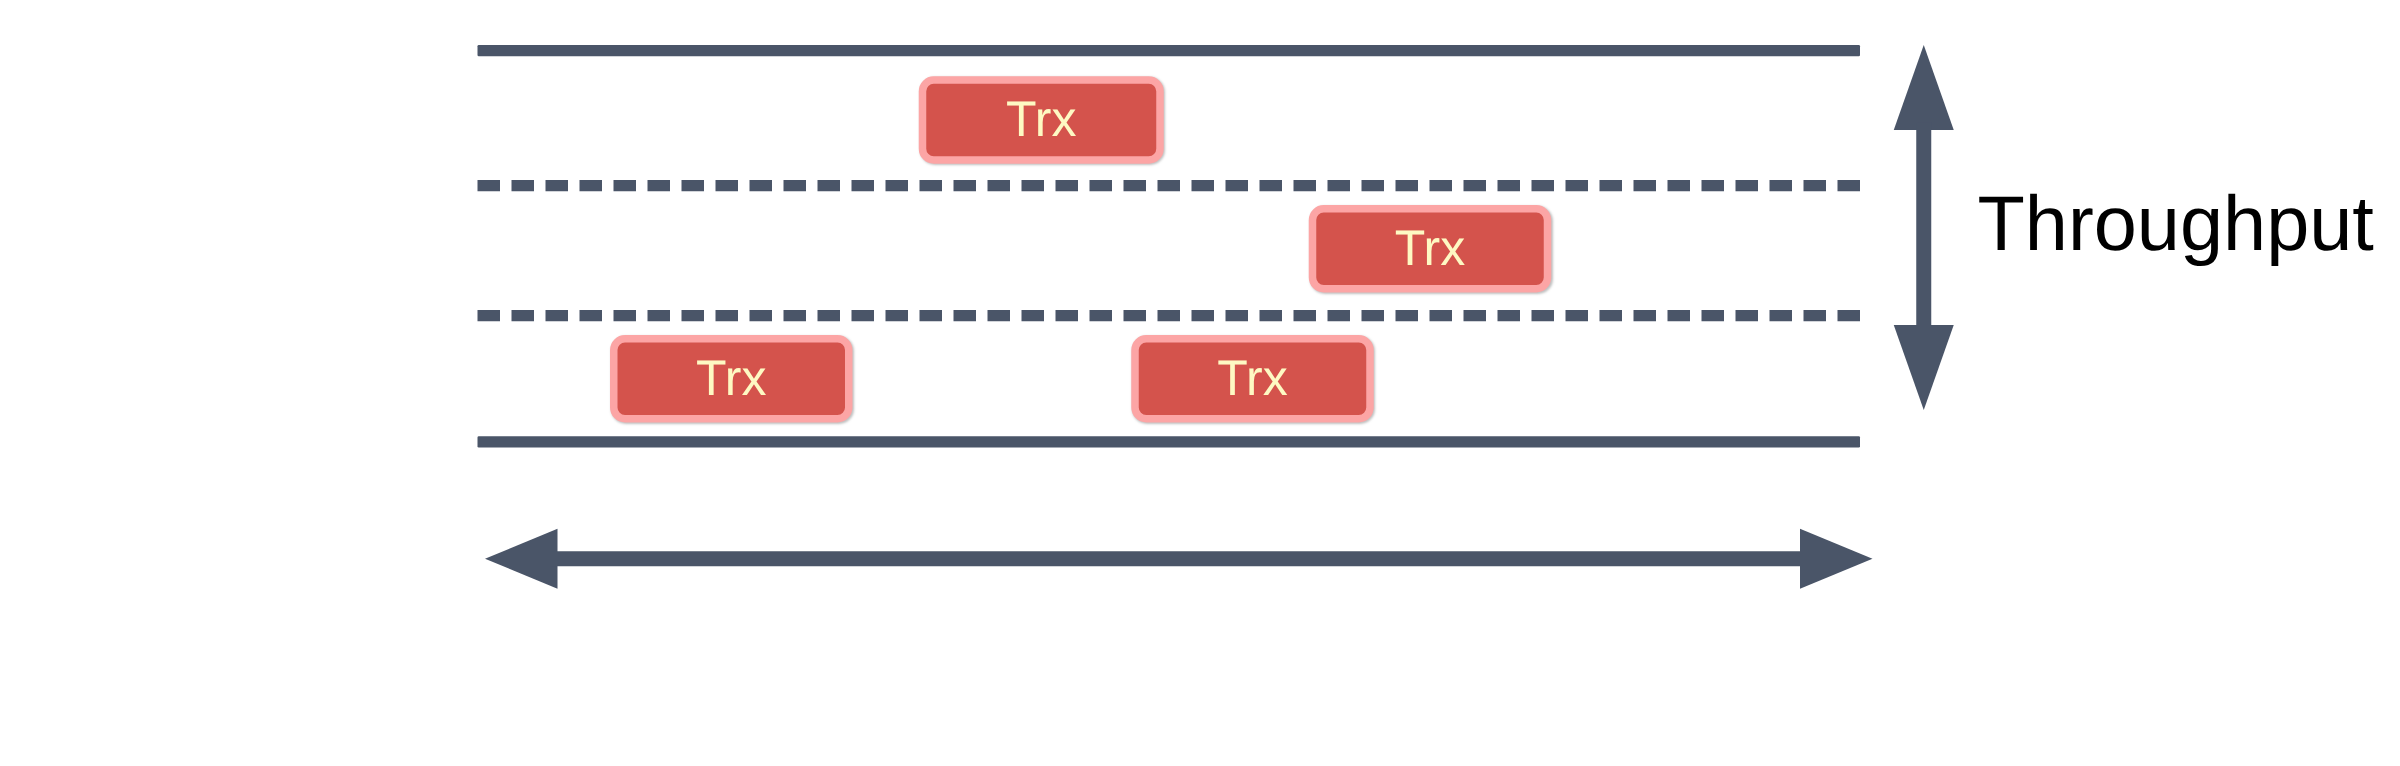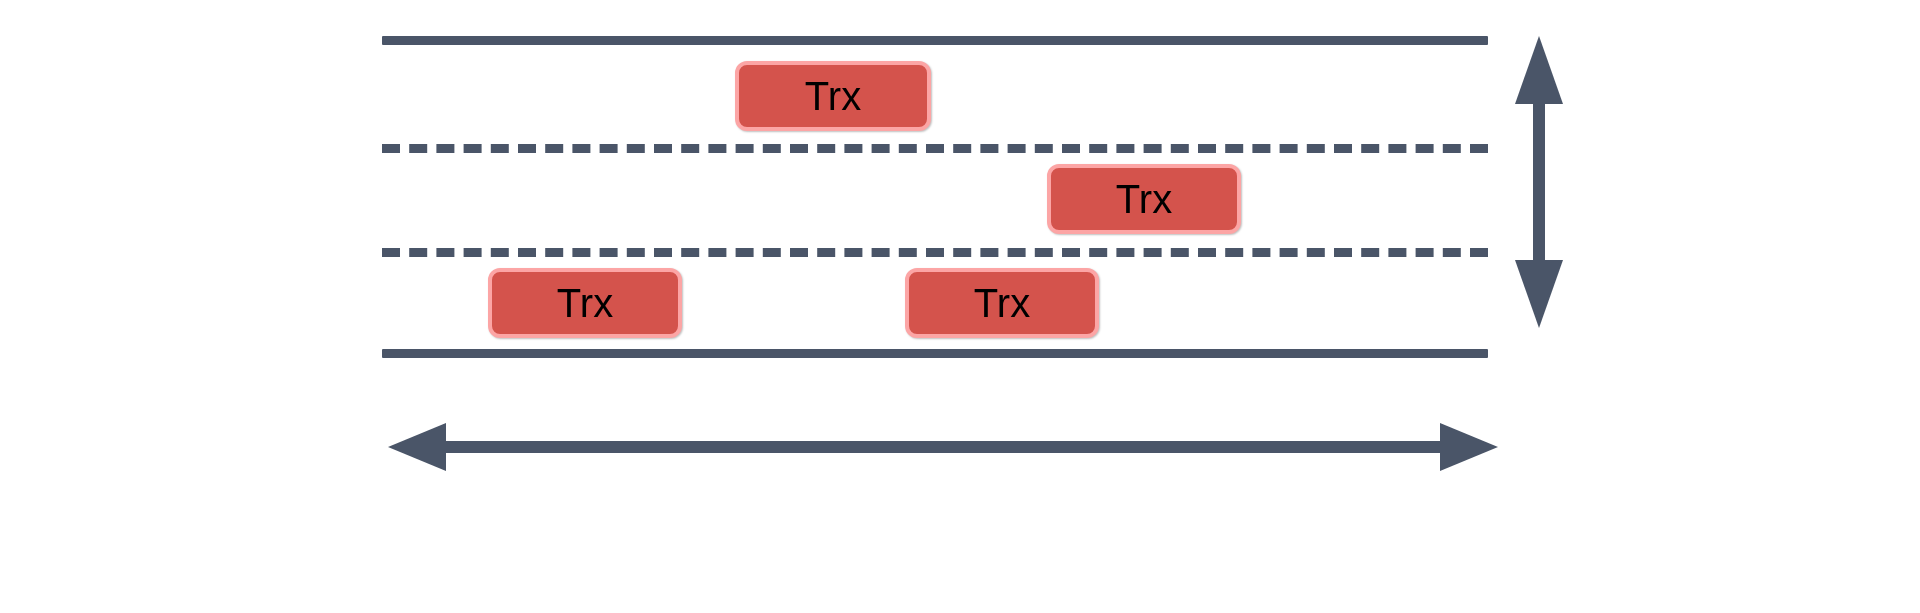--- a/index.html
+++ b/index.html
@@ -43,23 +43,23 @@
     border-top: 9px dashed #4a5568;
   }
   #line-dash-1 { top: 144px; }
   #line-dash-2 { top: 248px; }
 
   
   .trx {
     position: absolute;
     box-sizing: border-box;
     background: #d4534c;
-    border: 4px solid #fca5a5;
+    border: 6px solid #fca5a5;
     border-radius: 12px;
-    color: #000000;
+    color: #fef9c3;
     font-size: 40px;
     line-height: 1;
     display: flex;
     align-items: center;
     justify-content: center;
     box-shadow: 1px 1px 2px rgba(0,0,0,0.25);
   }
   #trx-1 { left: 735px; top: 61px;  width: 196px; height: 70px; }
   #trx-2 { left: 1047px; top: 164px; width: 194px; height: 70px; }
   #trx-3 { left: 488px; top: 268px; width: 194px; height: 70px; }
@@ -120,15 +120,16 @@
     <rect x="25" y="62" width="12" height="168" fill="#4a5568"></rect>
     <polygon points="31,292 55,224 7,224" fill="#4a5568"></polygon>
   </svg>
 
   <svg class="axis-arrow" id="time-arrow" viewBox="0 0 1110 62" width="1110" height="62">
     <polygon points="0,31 58,7 58,55" fill="#4a5568"></polygon>
     <rect x="52" y="25" width="1006" height="12" fill="#4a5568"></rect>
     <polygon points="1110,31 1052,7 1052,55" fill="#4a5568"></polygon>
   </svg>
 
+  <div class="axis-label" id="label-throughput">Throughput</div>
 
 
 </div>
 
 </body></html>

